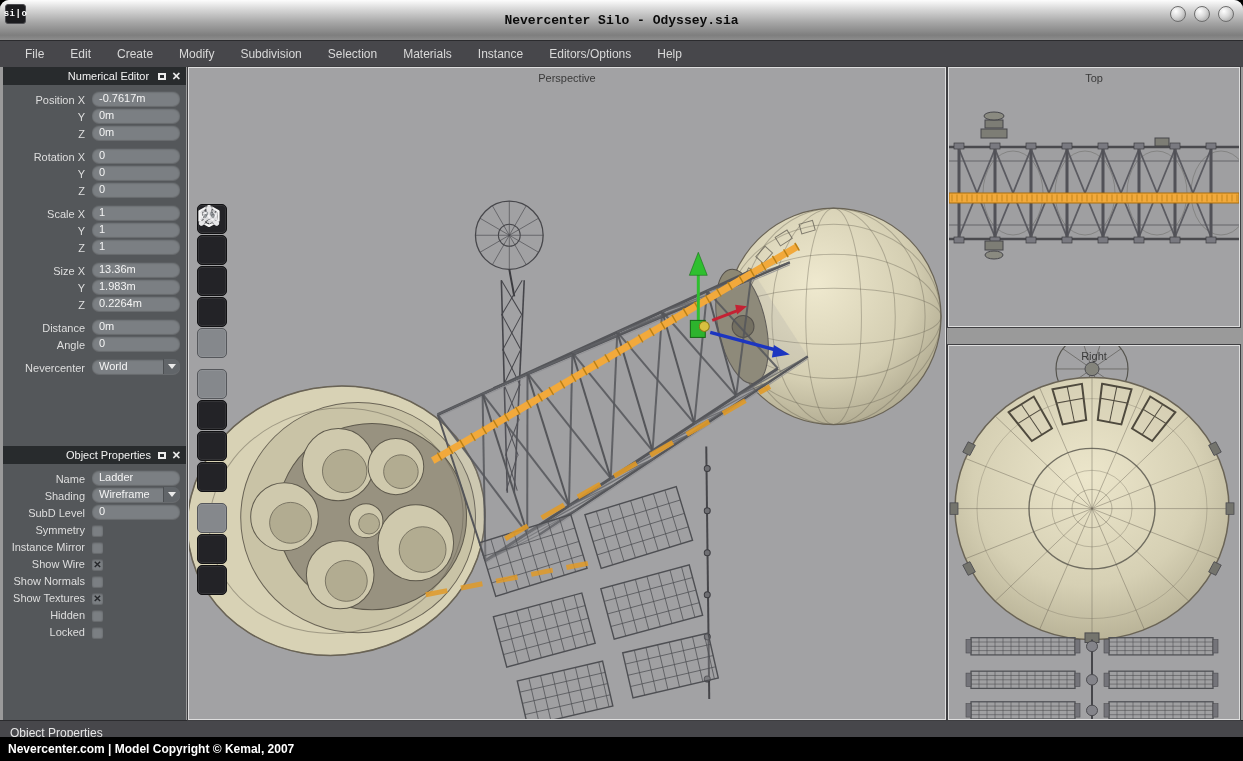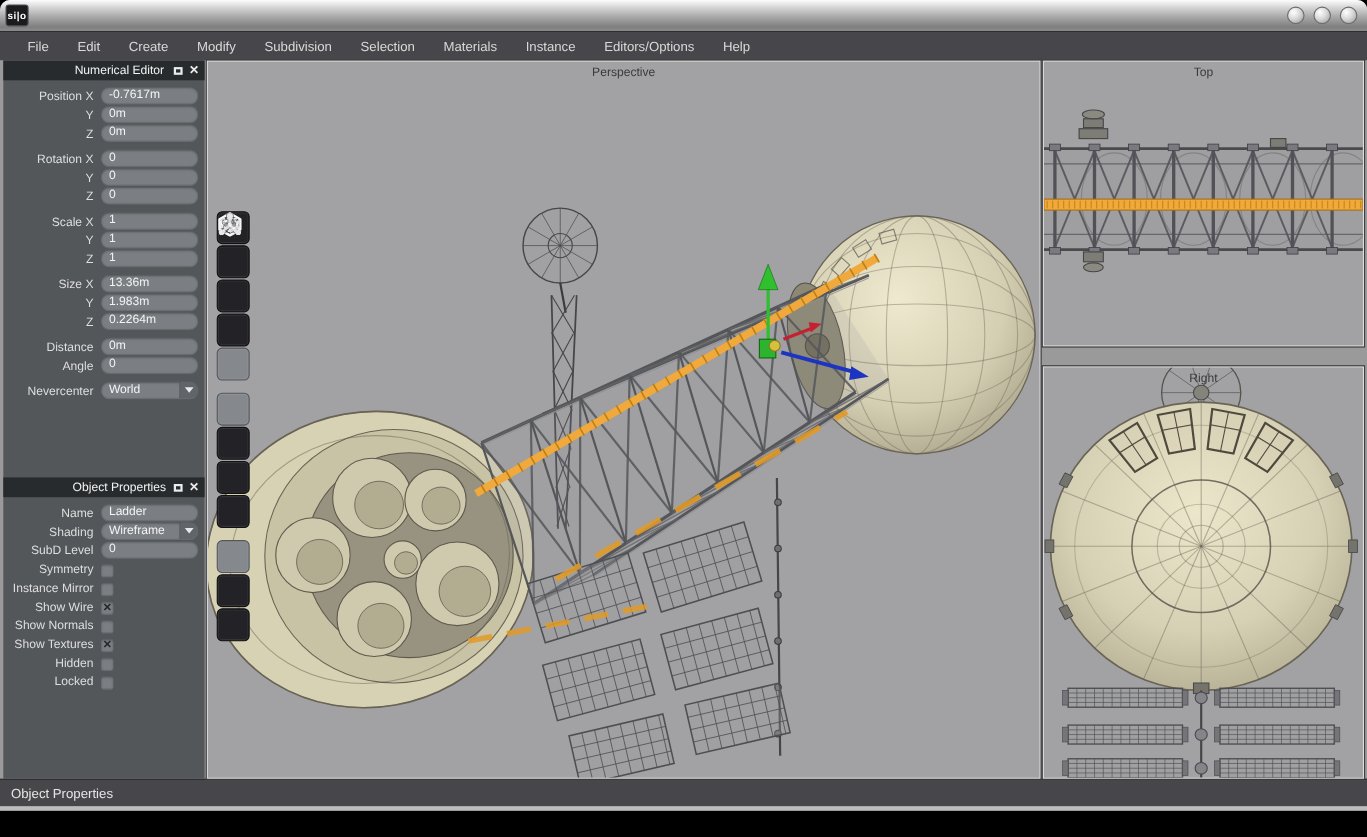--- a/index.html
+++ b/index.html
@@ -2,22 +2,22 @@
 <html><head>
 <meta charset="utf-8">
 <style>
   html,body{margin:0;padding:0;background:#000;}
   *{box-sizing:border-box;}
   .screen{position:relative;width:1243px;height:761px;background:#000;overflow:hidden;
           font-family:"Liberation Sans",sans-serif;-webkit-font-smoothing:antialiased;}
   .window{position:absolute;left:0;top:0;width:1243px;height:737px;background:#9a9a9a;
           border-radius:9px 9px 0 0;overflow:hidden;}
   
-  .titlebar{height:28px;background:linear-gradient(#fdfdfd,#d9d9d9 22%,#a8a8a8 55%,#7e7e7e 88%,#8d8d8d);
-            position:relative;display:flex;align-items:center;}
+  .titlebar{height:40px;background:linear-gradient(#fdfdfd,#d9d9d9 22%,#a8a8a8 55%,#7e7e7e 88%,#8d8d8d);
+            position:relative;display:flex;align-items:center;font-family:Liberation Mono, monospace;}
   .logo{position:absolute;left:5px;top:4px;width:21px;height:20px;background:#1b1b1e;border:1px solid #4e4e52;
         border-radius:3px;color:#fff;font-size:9px;font-weight:bold;display:flex;align-items:center;justify-content:center;letter-spacing:.5px;}
   .title{flex:1;text-align:center;font-weight:bold;font-size:13px;color:#0b0b0b;}
   .win-controls{position:absolute;right:9px;top:6px;display:flex;gap:8px;}
   .win-btn{width:16px;height:16px;border-radius:50%;border:1px solid #6d6d6d;
            background:radial-gradient(circle at 35% 30%,#ffffff,#d8d8d8 45%,#a2a2a2 90%);}
   
   .menubar{height:27px;background:#47474b;border-top:1px solid #2b2b2e;display:flex;align-items:flex-start;padding-left:12px;}
   .menu-item{color:#d9d9d9;font-size:12px;padding:0 13px;line-height:27px;}
   
@@ -66,20 +66,21 @@
           font-size:12px;font-weight:bold;display:flex;align-items:center;padding-left:8px;}
 </style>
 </head>
 <body>
 
 <div class="screen">
   <div class="window">
 
     <div class="titlebar">
       <span class="logo">si|o</span>
+      <span class="title">Nevercenter Silo - Odyssey.sia</span>
       <span class="win-controls">
         <span class="win-btn"></span>
         <span class="win-btn"></span>
         <span class="win-btn"></span>
       </span>
     </div>
 
     <div class="menubar">
         <span class="menu-item">File</span>
         <span class="menu-item">Edit</span>
@@ -947,13 +948,16 @@
         </div>
       </div>
     </div>
 
     <div class="statusbar">
       <span>Object Properties</span>
     </div>
     <div class="frame-bottom"></div>
   </div>
 
+  <div class="footer">
+    <span>Nevercenter.com | Model Copyright © Kemal, 2007</span>
+  </div>
 </div>
 
 </body></html>

